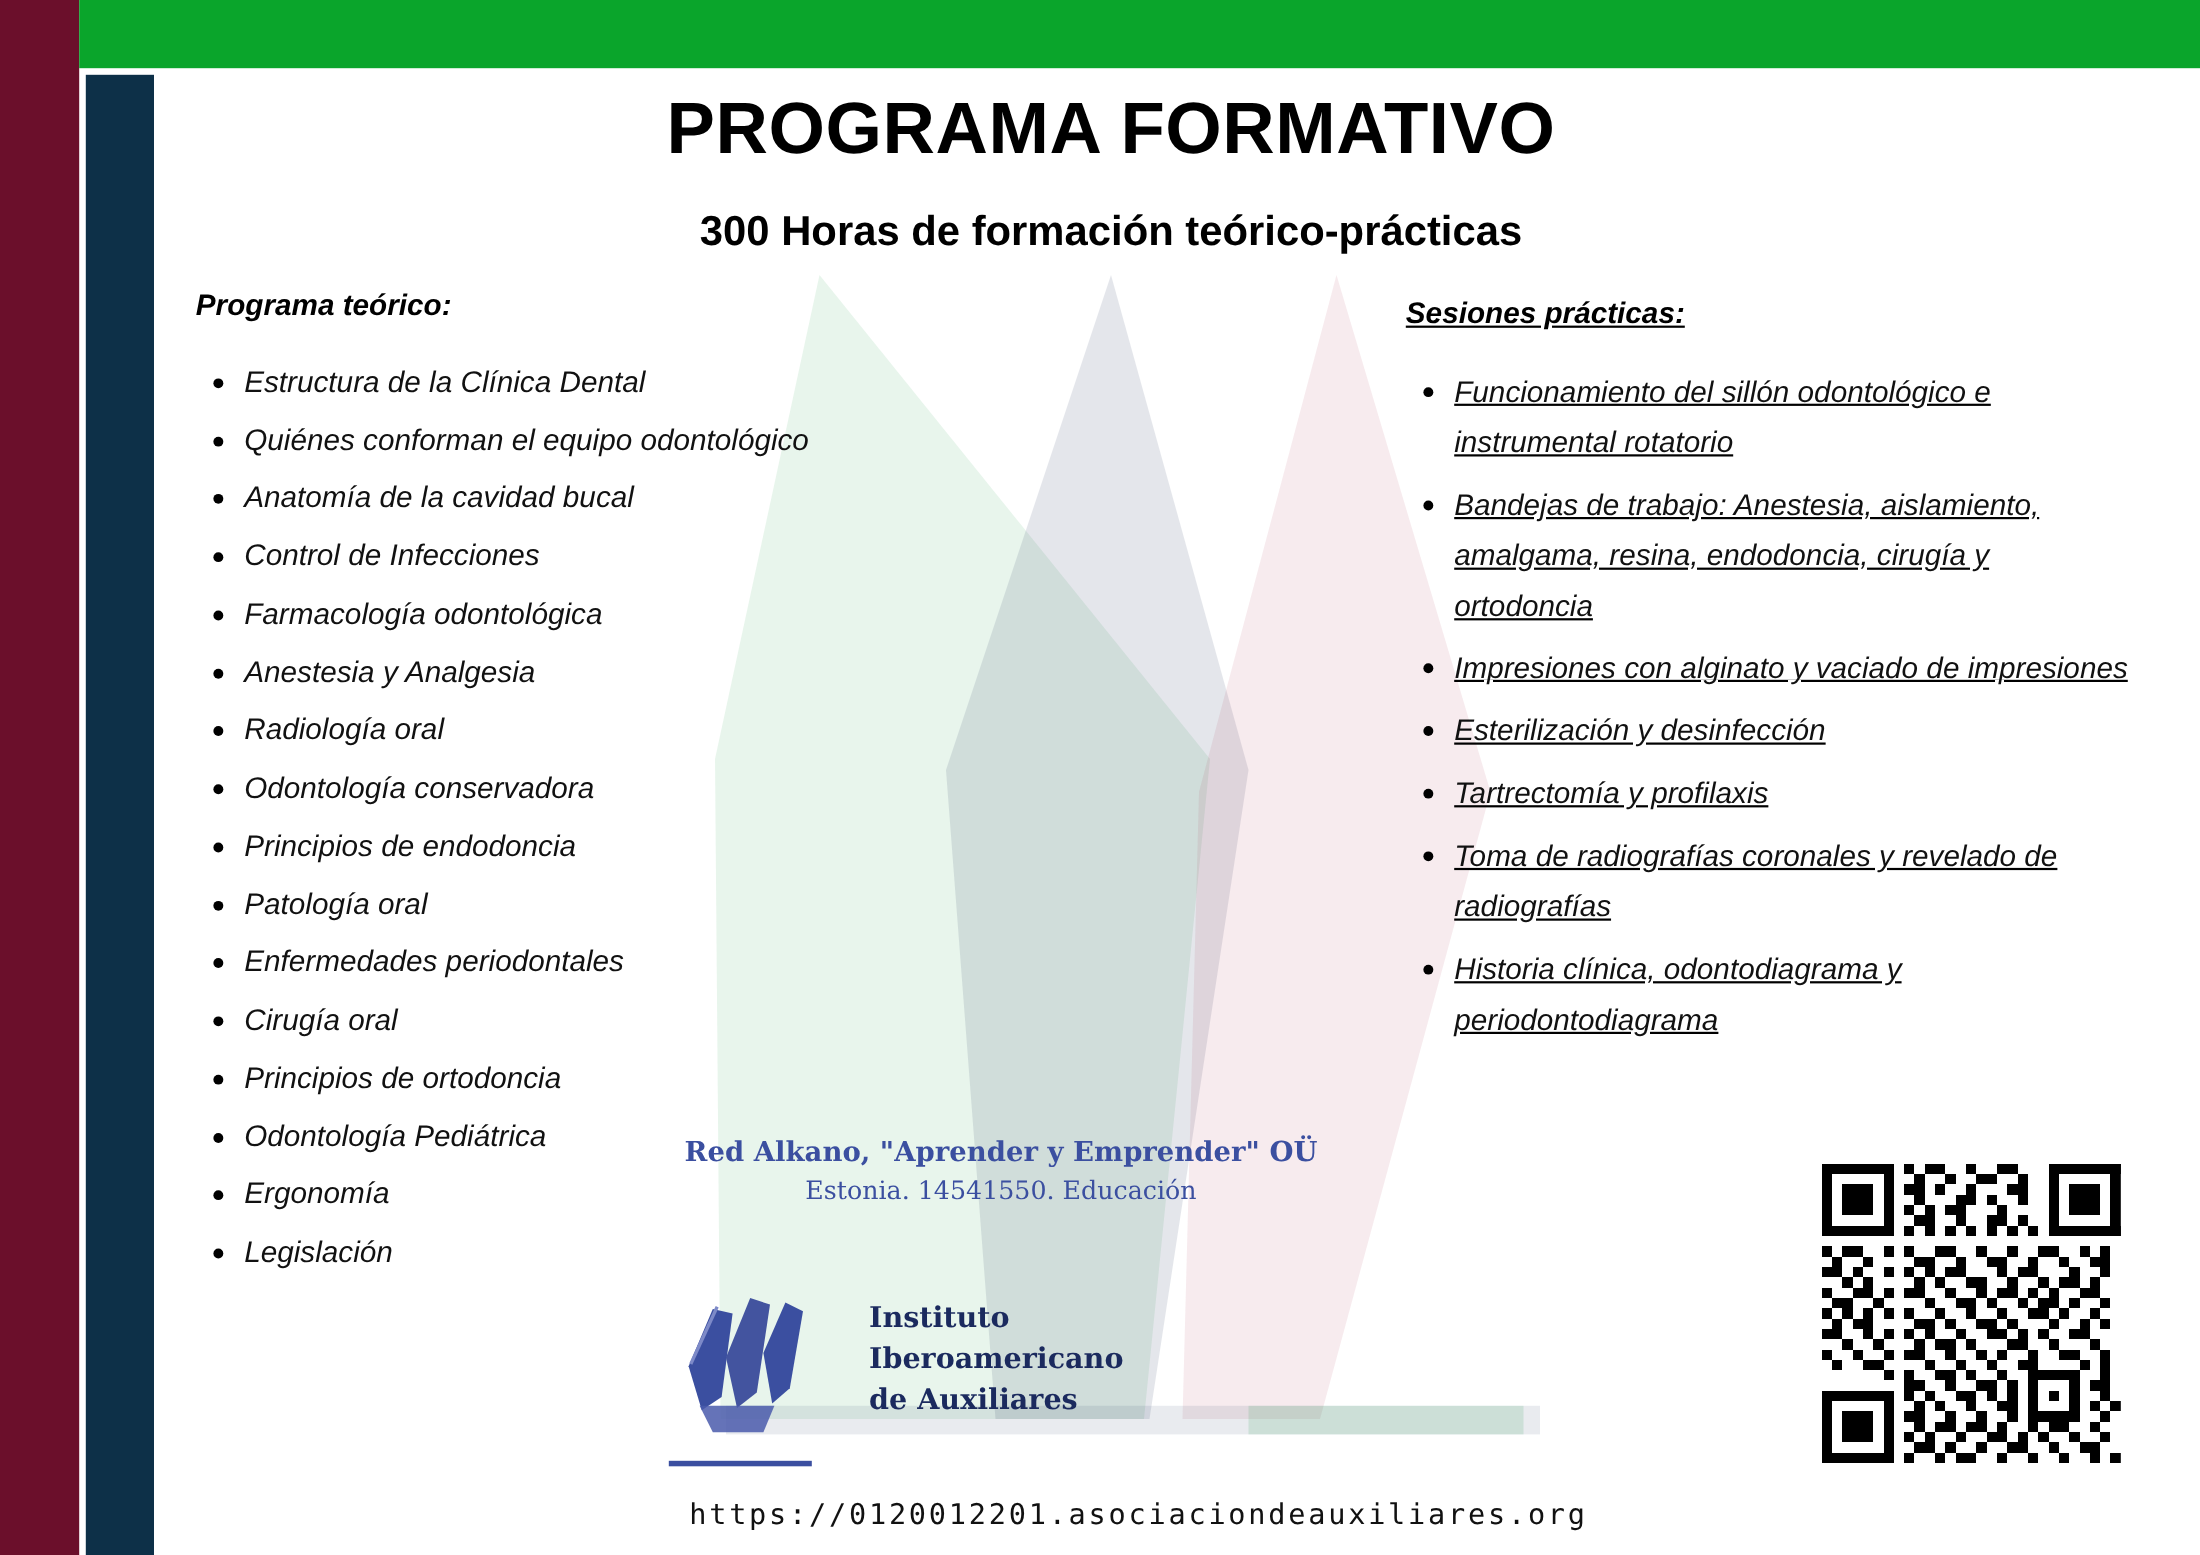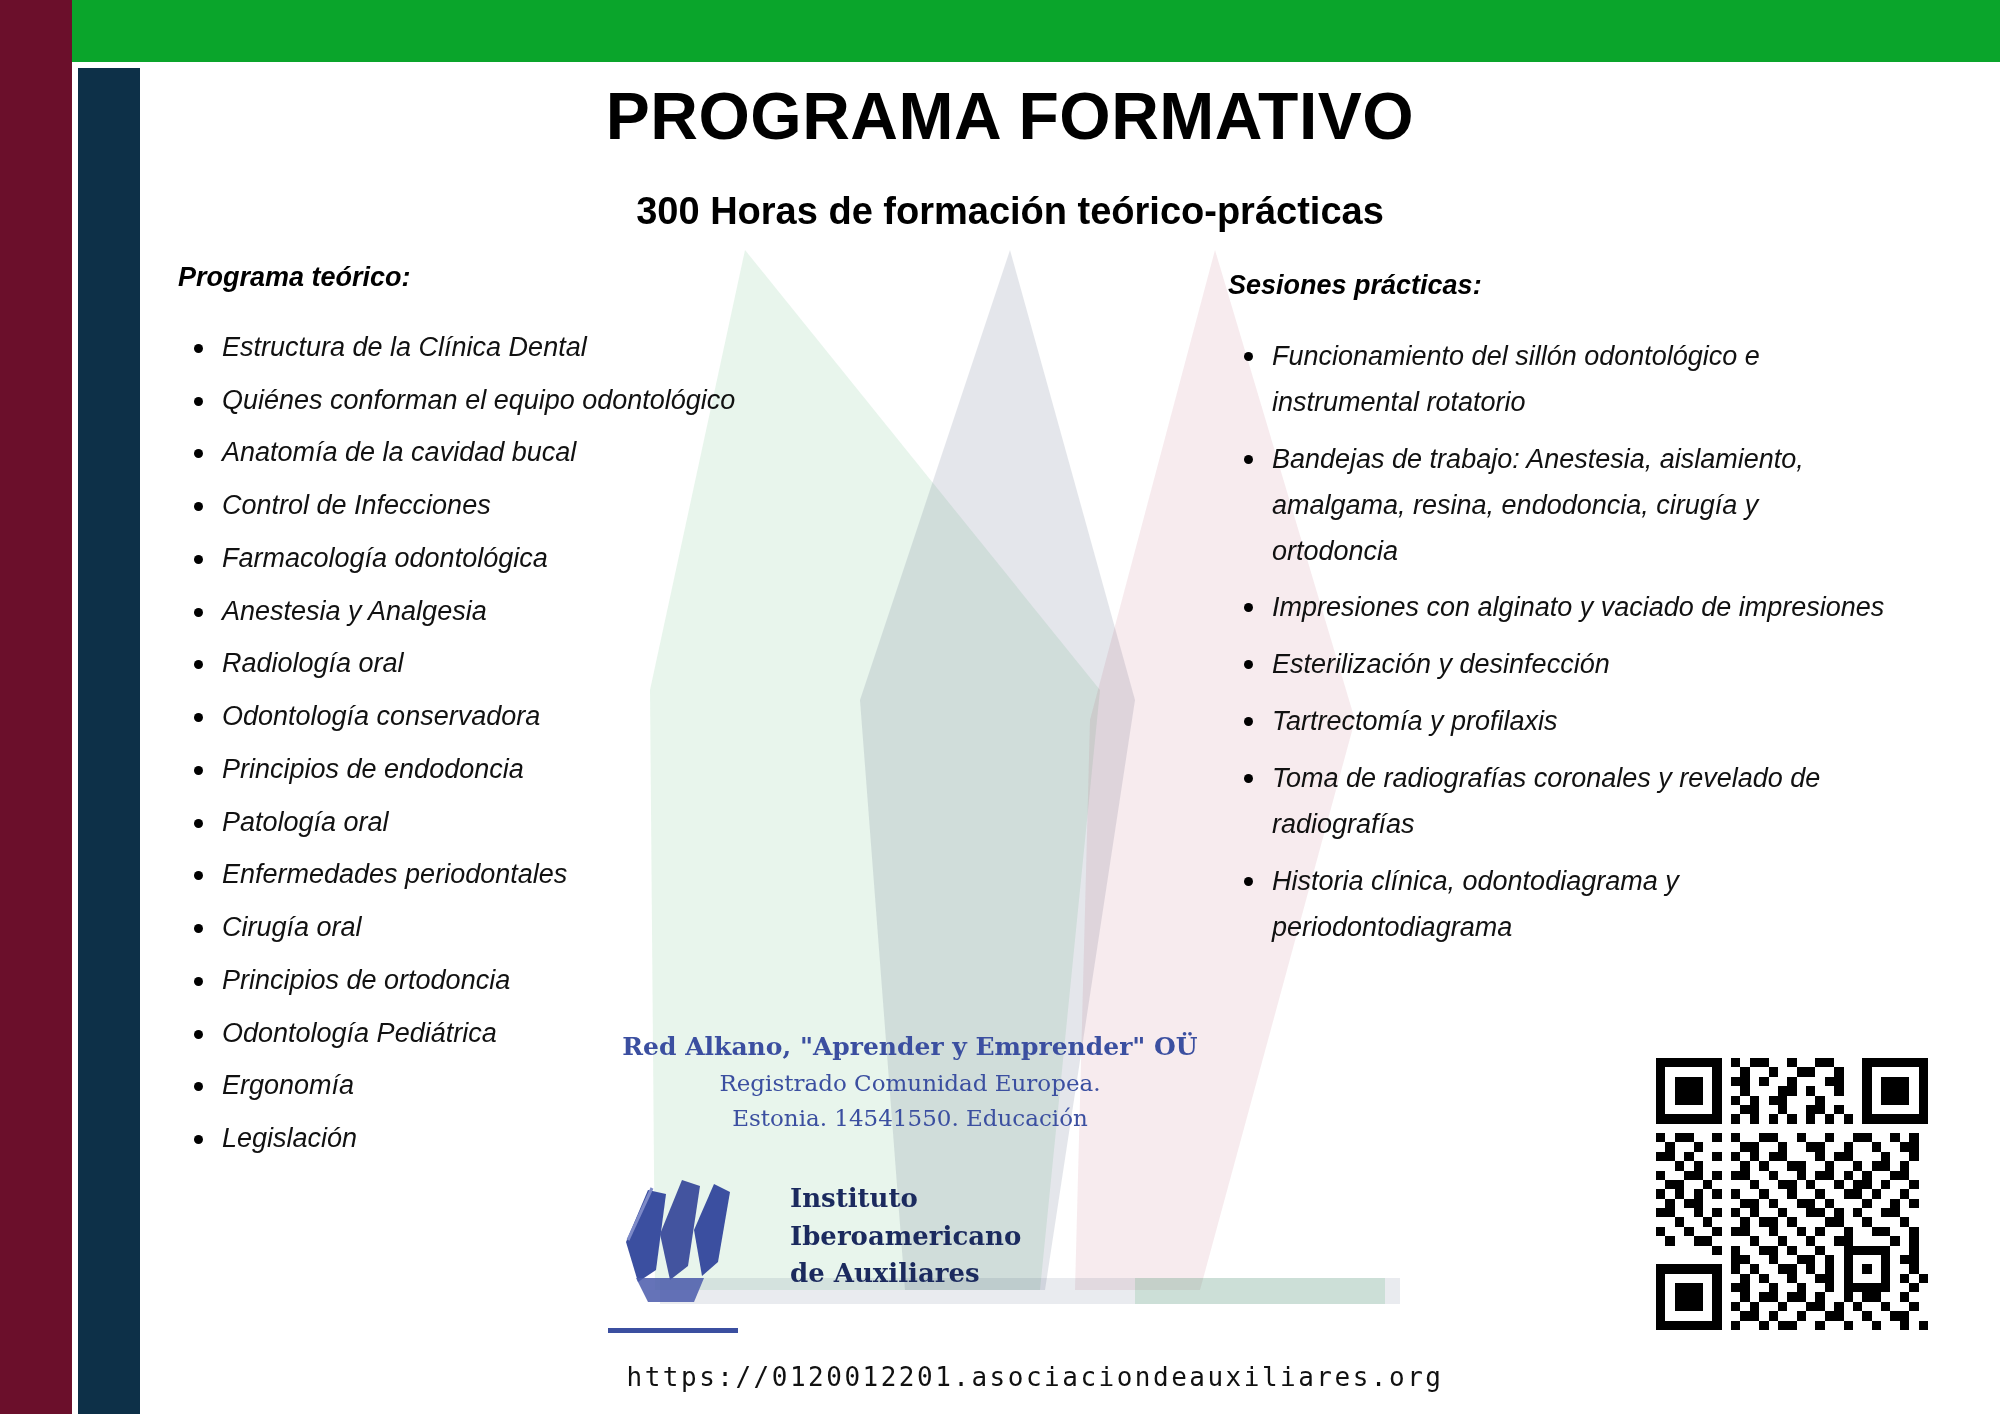--- a/index.html
+++ b/index.html
@@ -66,21 +66,21 @@
     font-weight: bold;
     color: #000000;
   }
 
   
   .col {
     position: absolute;
     z-index: 3;
   }
   .col-left  { left: 178px; top: 262px; width: 620px; }
-  .col-right { left: 1228px; top: 270px; width: 660px; }
+  .col-right { left: 1278px; top: 270px; width: 660px; text-decoration: underline; }
 
   .col-head {
     font-size: 27px;
     font-weight: bold;
     font-style: italic;
     color: #000000;
     margin: 0 0 33px 0;
   }
   ul.items {
     list-style: none;
@@ -221,21 +221,20 @@
       <li>Esterilización y desinfección</li>
       <li>Tartrectomía y profilaxis</li>
       <li>Toma de radiografías coronales y revelado de radiografías</li>
       <li>Historia clínica, odontodiagrama y periodontodiagrama</li>
     </ul>
   </div>
 
   <div class="logo-block">
     <div class="logo-lines">
       <div class="l1">Red Alkano, "Aprender y Emprender" OÜ</div>
-      <div class="l2">Registrado Comunidad Europea.</div>
       <div class="l3">Estonia. 14541550. Educación</div>
     </div>
 
     <svg class="logo-mark" viewBox="0 0 170 180">
       <path d="M18,92 L40,40 L58,44 L48,120 L30,132 Z" fill="#3b4fa0"></path>
       <path d="M52,84 L74,30 L92,36 L80,116 L62,130 Z" fill="#43549f"></path>
       <path d="M86,80 L106,34 L122,42 L110,112 L94,126 Z" fill="#3b4fa0"></path>
       <path d="M28,128 L96,128 L86,152 L40,152 Z" fill="#4a5bac" opacity="0.85"></path>
       <path d="M20,90 L44,38" stroke="#7d8ac8" stroke-width="3" fill="none"></path>
     </svg>

